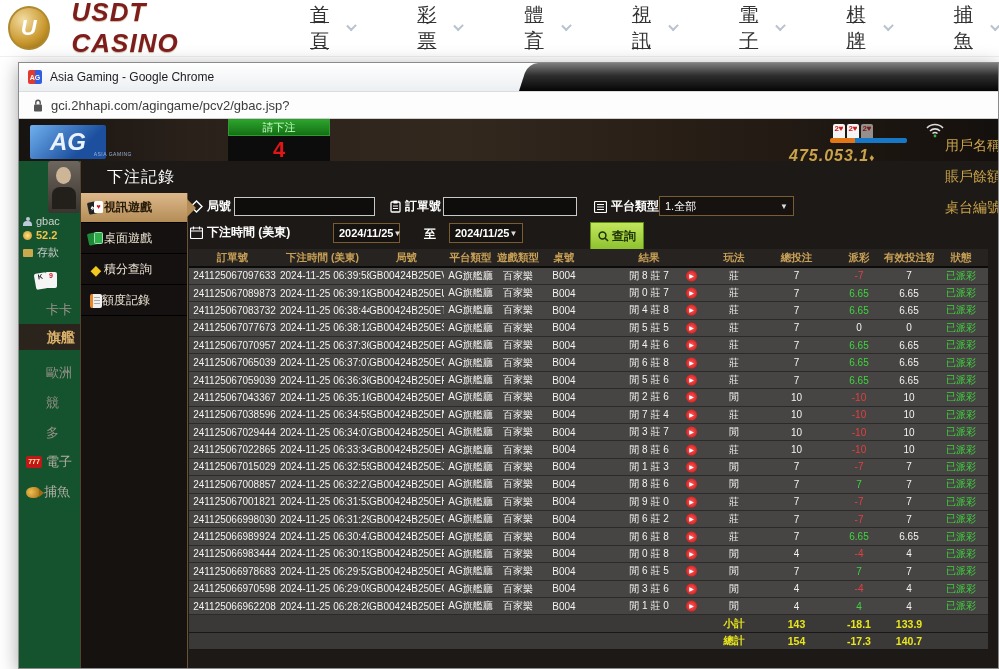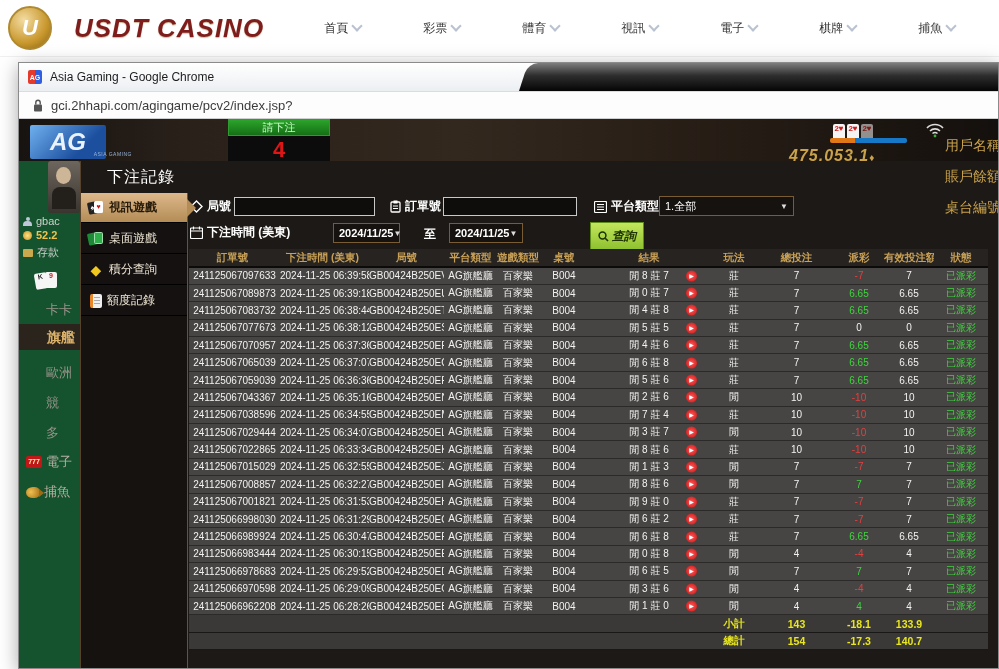--- a/index.html
+++ b/index.html
@@ -11,21 +11,21 @@
   .topnav { position:absolute; left:0; top:0; width:999px; height:57px; background:#fff;
     border-bottom:1px solid #f0f0f0; display:flex; align-items:center; }
   .logo-wrap { display:flex; align-items:center; margin-left:8px; }
   .logo-circle { width:44px; height:44px; border-radius:50%;
     background:radial-gradient(circle at 35% 30%, #f3dca2, #c9982e 60%, #8a6413);
     border:2px solid #b08a30; color:#fff; font-weight:bold; font-size:22px;
     display:flex; align-items:center; justify-content:center; font-style:italic; }
   .logo-text { margin-left:22px; font-size:26px; font-weight:bold; font-style:italic;
     color:#7f1d1d; letter-spacing:1px; text-shadow:0 1px 1px rgba(120,85,10,.4); }
   .nav-items { display:flex; margin-left:60px; gap:62px; }
-  .nav-item { display:flex; align-items:center; gap:5px; font-size:12px; color:#333; cursor:pointer; }
+  .nav-item { display:flex; align-items:center; gap:5px; font-size:19px; color:#333; cursor:pointer;text-decoration:underline; }
   .chev { width:8px; height:8px; border-right:2px solid #b9c2d0; border-bottom:2px solid #b9c2d0;
     transform:rotate(45deg); margin-top:-4px; }
 
   
   .window { position:absolute; left:18px; top:62px; width:981px; height:607px;
     border:1px solid #8b8b8b; box-shadow:0 4px 18px rgba(0,0,0,.35); background:#000; }
   .titlebar { position:relative; height:28px; background:linear-gradient(#ffffff,#eceff2);
     display:flex; align-items:center; overflow:hidden; }
   .favicon { width:14px; height:14px; margin:0 8px 0 9px; border-radius:2px;
     background:linear-gradient(90deg,#e23b2e 50%,#2f5fe0 50%); color:#fff; font-size:7px;
@@ -108,21 +108,21 @@
     border-top:4px solid transparent; border-bottom:4px solid transparent; }
 
   
   .panel { position:absolute; left:61px; top:42px; width:918px; height:507px;
     background:#1d1916; border-left:1px solid #55422c; z-index:2; }
   .panel-title { height:32px; color:#fff; font-size:16px; letter-spacing:1px;
     display:flex; align-items:center; padding-left:26px; }
   .panel-body { position:relative; display:flex; height:475px; }
 
   .menu { width:107px; border-right:1px solid #6a5335; background:#16120f; flex:none; }
-  .menu-item { height:30px; margin-bottom:1px; display:flex; align-items:center; gap:5px;
+  .menu-item { height:30px; margin-bottom:1px; display:flex; align-items:center; 
     padding-left:7px; color:#efe6d4; font-size:12px; background:#141110; cursor:pointer;
     border-bottom:1px solid #000; position:relative; white-space:nowrap; }
   .menu-item.selected { background:linear-gradient(#ddb88a,#b38c56); color:#241808; font-weight:bold; }
   .menu-item.selected::after { content:""; position:absolute; right:-9px; top:50%; margin-top:-9px;
     border-left:9px solid #b38c56; border-top:9px solid transparent; border-bottom:9px solid transparent; z-index:3; }
   .mi-ic { width:16px; height:14px; flex:none; position:relative; }
   .ic-cards b { position:absolute; width:9px; height:12px; border-radius:1.5px; font-size:7px;
     text-align:center; line-height:11px; font-weight:bold; }
   .ic-cards b:first-child { left:0; top:1px; background:#222; color:#fff; transform:rotate(-12deg); }
   .ic-cards b:last-child { left:6px; top:0; background:#fff; color:#d01818; }
@@ -143,21 +143,21 @@
   .finput { position:absolute; height:19px; background:#0f0d0b; border:1px solid #c8c8c8;
     color:#eee; font-size:11px; padding:0 4px; }
   .fselect { position:absolute; height:20px; background:#161210; border:1px solid #7a5c33;
     color:#fff; font-size:11px; display:flex; align-items:center; justify-content:space-between;
     padding:0 5px; cursor:pointer; }
   .fselect .arr { font-size:8px; color:#ddd; }
   .dateselect { font-weight:bold; }
   .to-label { position:absolute; color:#fff; font-size:12px; font-weight:bold; }
   .search-btn { position:absolute; height:29px; display:flex; align-items:center; gap:3px;
     background:linear-gradient(#c2e65c,#8cc02e); border:1px solid #5c8c16; border-radius:0;
-    color:#1e3202; font-size:12px; font-weight:bold; padding:0 7px; cursor:pointer;font-style:italic; }
+    color:#1e3202; font-size:12px; font-weight:bold; padding:0 7px; cursor:pointer; }
 
   
   table.bets { position:absolute; left:1px; top:56px; width:799px; border-collapse:collapse;
     table-layout:fixed; font-size:10px; color:#f2f2f2; }
   table.bets col.c1{width:87px} table.bets col.c2{width:93px} table.bets col.c3{width:75px}
   table.bets col.c4{width:53px} table.bets col.c5{width:42px} table.bets col.c6{width:50px}
   table.bets col.c7{width:120px} table.bets col.c8{width:50px} table.bets col.c9{width:75px}
   table.bets col.c10{width:50px} table.bets col.c11{width:50px} table.bets col.c12{width:54px}
   table.bets th { height:18px; background:#262321; color:#c8a055; font-size:10.5px; font-weight:bold;
     border-bottom:2px solid #0d0b0a; white-space:nowrap; overflow:hidden; }
@@ -223,21 +223,21 @@
       <div class="favicon">AG</div>
       <span class="win-title">Asia Gaming - Google Chrome</span>
     </div>
     <div class="urlbar">
       <span class="lock">
         <svg width="10" height="13" viewBox="0 0 10 13">
             <rect x="1" y="5.5" width="8" height="7" rx="1" fill="#555"></rect>
             <path d="M2.8 5.5 V3.5 a2.2 2.2 0 0 1 4.4 0 V5.5" fill="none" stroke="#555" stroke-width="1.4"></path>
           </svg>
       </span>
-      <span class="url-text">gci.2hhapi.com/agingame/pcv2/index.jsp?</span>
+      <span class="url-text">gci.2hhapi.com/agingame/pcv2/gbac.jsp?</span>
     </div>
 
     <div class="content">
 
       <div class="video-strip">
         <div class="ag-logo">
           <span>AG</span>
           <span class="ag-sub">ASIA GAMING</span>
         </div>
         <div class="bet-box">

